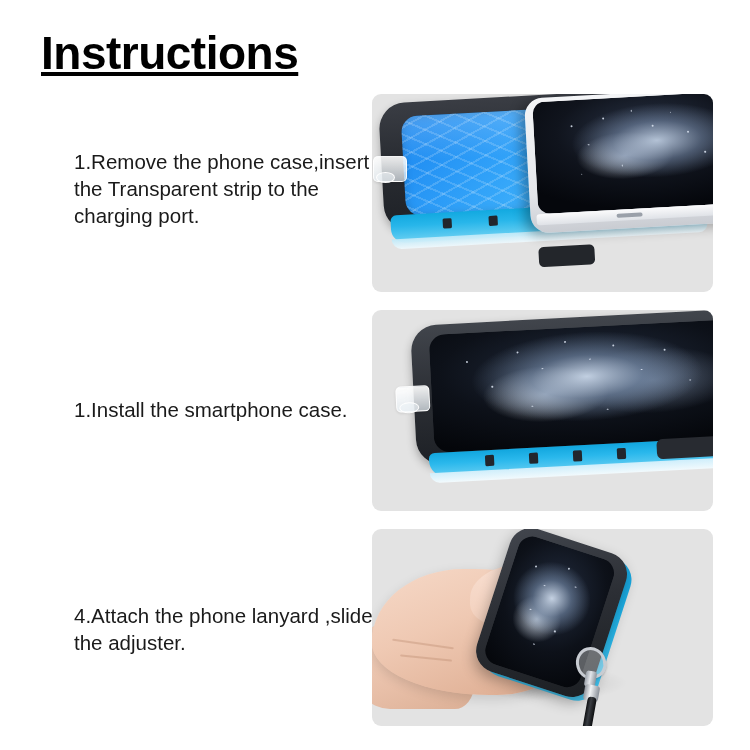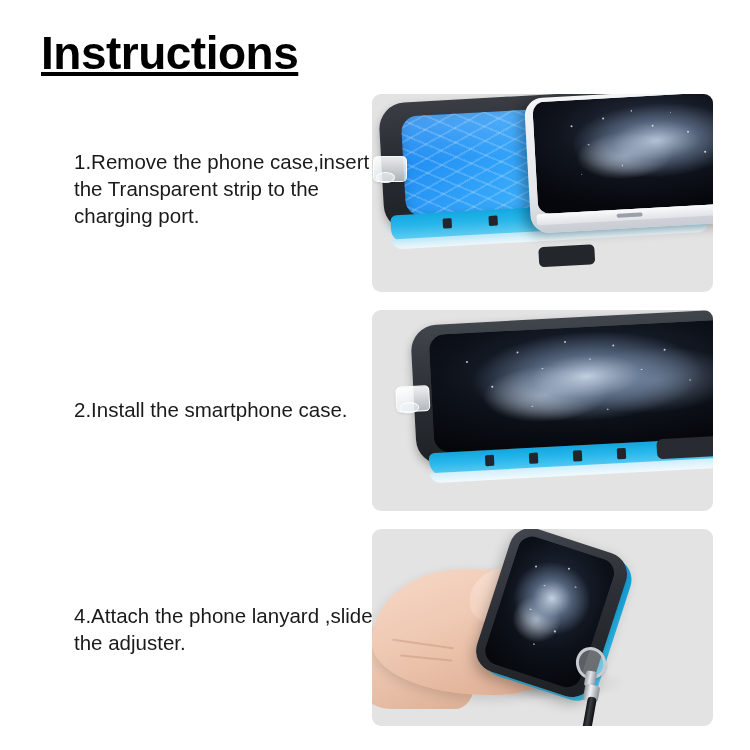--- a/index.html
+++ b/index.html
@@ -307,21 +307,21 @@
 </style>
 </head>
 <body>
 
 <div id="page">
 
   <div class="page-title">Instructions</div>
 
   <div id="step-1-text" class="step-text">1.Remove the phone case,insert the Transparent strip to the charging port.</div>
 
-  <div id="step-2-text" class="step-text">2.Install the smartphone case.</div>
+  <div id="step-2-text" class="step-text">1.Install the smartphone case.</div>
 
   <div id="step-3-text" class="step-text">4.Attach the phone lanyard ,slide the adjuster.</div>
 
   <div id="panel-1" class="panel">
     <div class="scene">
 
       <div class="s1-case">
         <div class="s1-bumper"></div>
 
         <div class="s1-tray">

